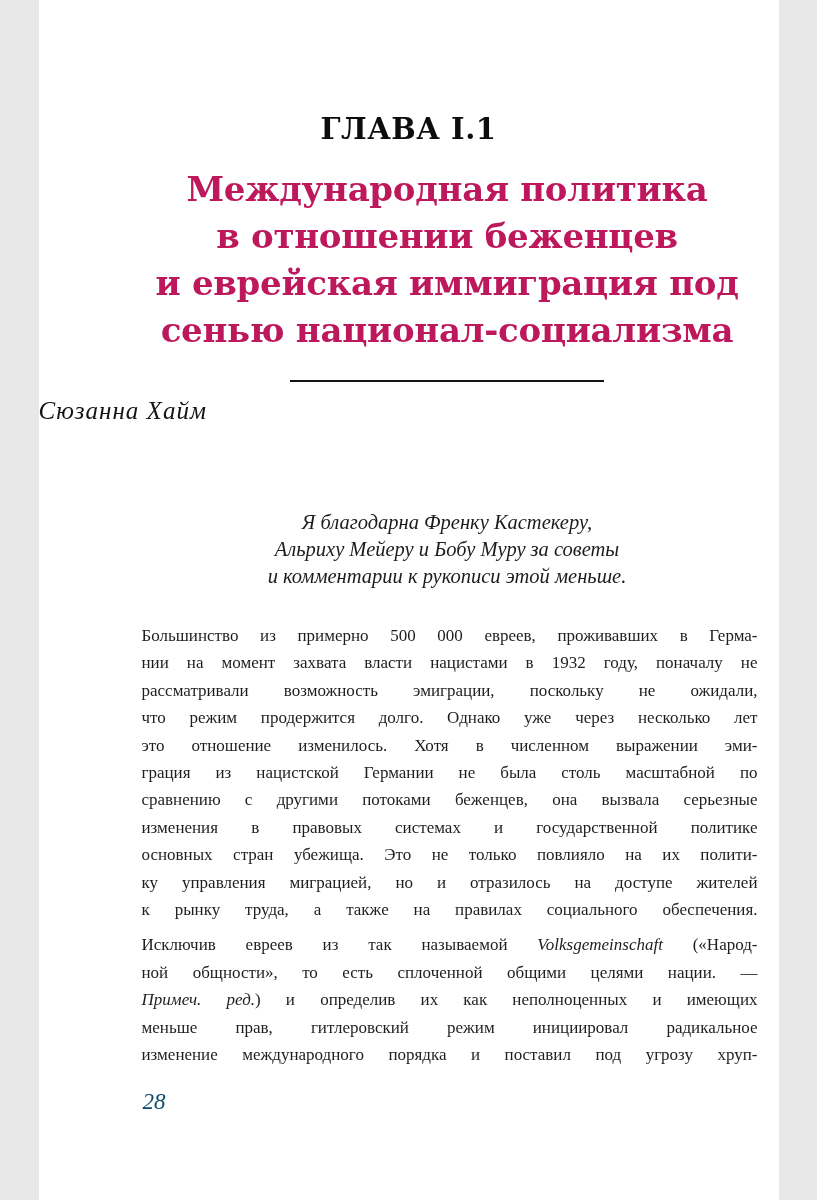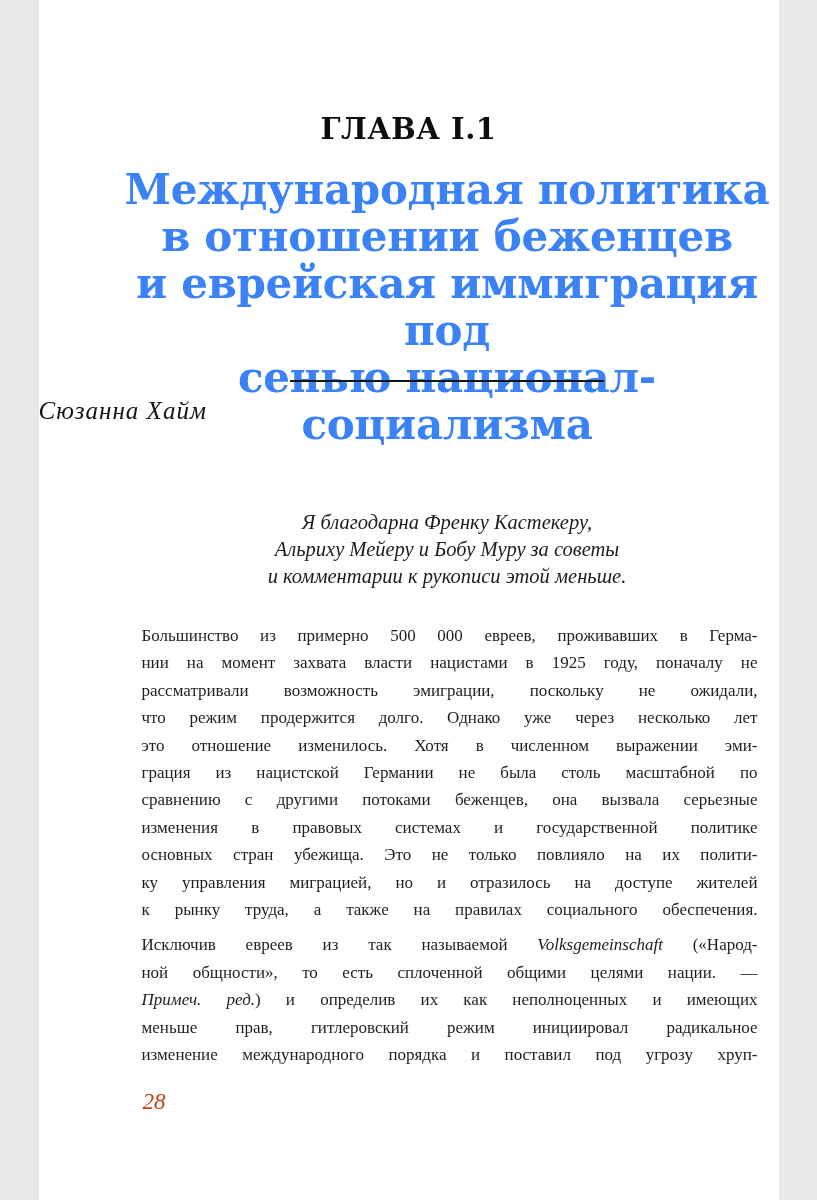--- a/index.html
+++ b/index.html
@@ -30,24 +30,24 @@
     color: #0d0d0d;
   }
   .title {
     position: absolute;
     top: 166px;
     left: 60px;
     width: 697px;
     text-align: center;
     font-family: "DejaVu Serif", serif;
     font-weight: 700;
-    font-size: 42px;
+    font-size: 34px;
     line-height: 47px;
     letter-spacing: -0.3px;
-    color: #3b82f6;
+    color: #be185d;
   }
   .divider {
     position: absolute;
     top: 380px;
     left: 251px;
     width: 314px;
     height: 2px;
     background: #141414;
   }
   .author {
@@ -89,21 +89,21 @@
     text-align-last: justify;
     white-space: normal;
   }
   .em { font-style: italic; }
   .page-number {
     position: absolute;
     top: 1089px;
     left: 104px;
     font-style: italic;
     font-size: 23px;
-    color: #c2410c;
+    color: #0c4a6e;
   }
 </style>
 </head>
 <body>
 
 <div class="page">
 
   <div class="kicker">ГЛАВА I.1</div>
 
   <div class="title">
@@ -119,21 +119,21 @@
 
   <div class="dedication">
     <div>Я благодарна Френку Кастекеру,</div>
     <div>Альриху Мейеру и Бобу Муру за советы</div>
     <div>и комментарии к рукописи этой меньше.</div>
   </div>
 
   <div class="body-text">
       <div class="paragraph">
         <div class="body-line"><span>Большинство из примерно 500 000 евреев, проживавших в Герма-</span></div>
-        <div class="body-line"><span>нии на момент захвата власти нацистами в 1925 году, поначалу не</span></div>
+        <div class="body-line"><span>нии на момент захвата власти нацистами в 1932 году, поначалу не</span></div>
         <div class="body-line"><span>рассматривали возможность эмиграции, поскольку не ожидали,</span></div>
         <div class="body-line"><span>что режим продержится долго. Однако уже через несколько лет</span></div>
         <div class="body-line"><span>это отношение изменилось. Хотя в численном выражении эми-</span></div>
         <div class="body-line"><span>грация из нацистской Германии не была столь масштабной по</span></div>
         <div class="body-line"><span>сравнению с другими потоками беженцев, она вызвала серьезные</span></div>
         <div class="body-line"><span>изменения в правовых системах и государственной политике</span></div>
         <div class="body-line"><span>основных стран убежища. Это не только повлияло на их полити-</span></div>
         <div class="body-line"><span>ку управления миграцией, но и отразилось на доступе жителей</span></div>
         <div class="body-line"><span>к рынку труда, а также на правилах социального обеспечения.</span></div>
       </div>

